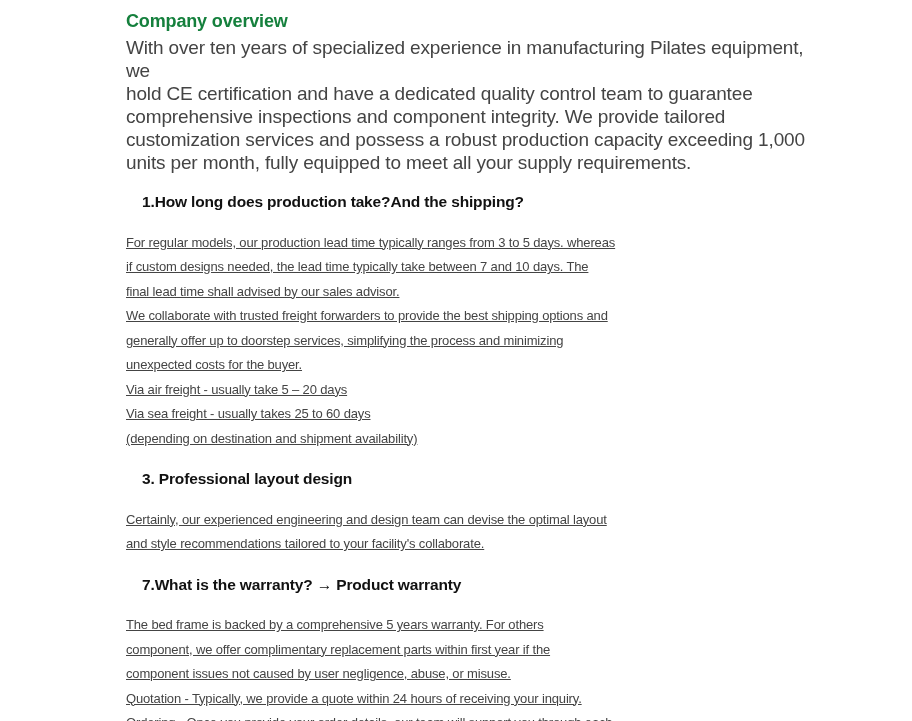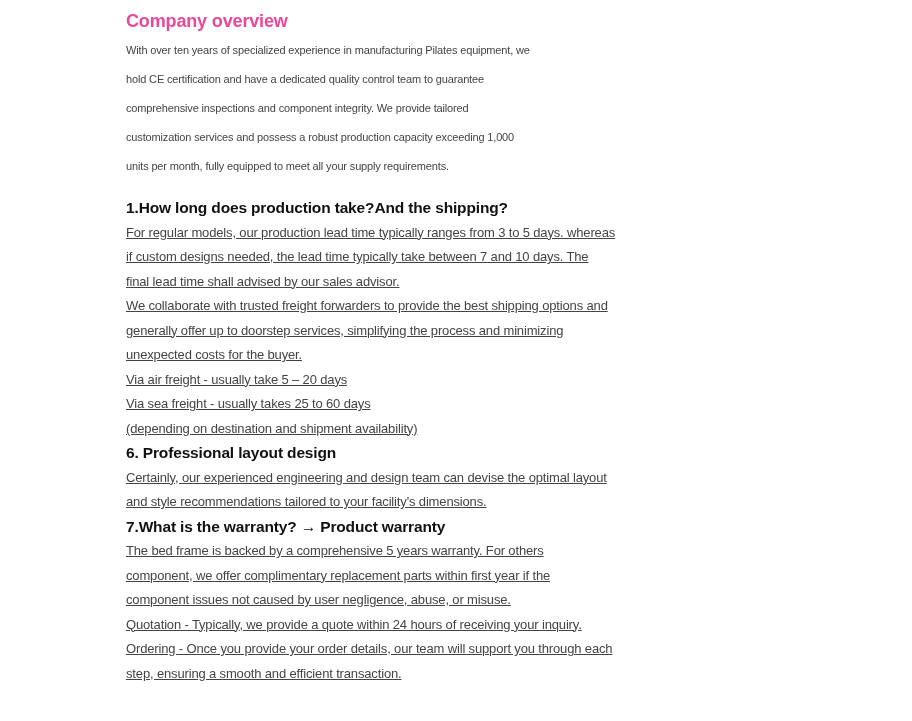--- a/index.html
+++ b/index.html
@@ -16,34 +16,34 @@
     left: 126px;
     top: 0;
     width: 690px;
     letter-spacing: -0.15px;
   }
   .section-title {
     margin: 9px 0 3px 0;
     font-size: 18px;
     line-height: 24px;
     font-weight: 700;
-    color: #ec4899;
+    color: #15803d;
   }
   .intro {
     margin: 0;
-    font-size: 11px;
-    line-height: 29px;
+    font-size: 19px;
+    line-height: 23px;
     color: #444444;
     white-space: pre-line;
   }
   .faq {
     margin-top: 15px;
   }
   .faq-question {
-    margin: 0;
+    margin: 16px;
     font-size: 15.5px;
     line-height: 24.5px;
     font-weight: 700;
     color: #111111;
     white-space: pre-line;
   }
   .faq-answer {
     margin: 0;
     font-size: 13px;
     line-height: 24.5px;
@@ -77,23 +77,23 @@
     <div class="faq-item">
       <p class="faq-answer">We collaborate with trusted freight forwarders to provide the best shipping options and
 generally offer up to doorstep services, simplifying the process and minimizing
 unexpected costs for the buyer.
 Via air freight - usually take 5 – 20 days
 Via sea freight - usually takes 25 to 60 days
 (depending on destination and shipment availability)</p>
     </div>
 
     <div class="faq-item">
-      <p class="faq-question">6. Professional layout design</p>
+      <p class="faq-question">3. Professional layout design</p>
       <p class="faq-answer">Certainly, our experienced engineering and design team can devise the optimal layout
-and style recommendations tailored to your facility's dimensions.</p>
+and style recommendations tailored to your facility's collaborate.</p>
     </div>
 
     <div class="faq-item">
       <p class="faq-question">7.What is the warranty? → Product warranty</p>
       <p class="faq-answer">The bed frame is backed by a comprehensive 5 years warranty. For others
 component, we offer complimentary replacement parts within first year if the
 component issues not caused by user negligence, abuse, or misuse.</p>
     </div>
 
     <div class="faq-item">

